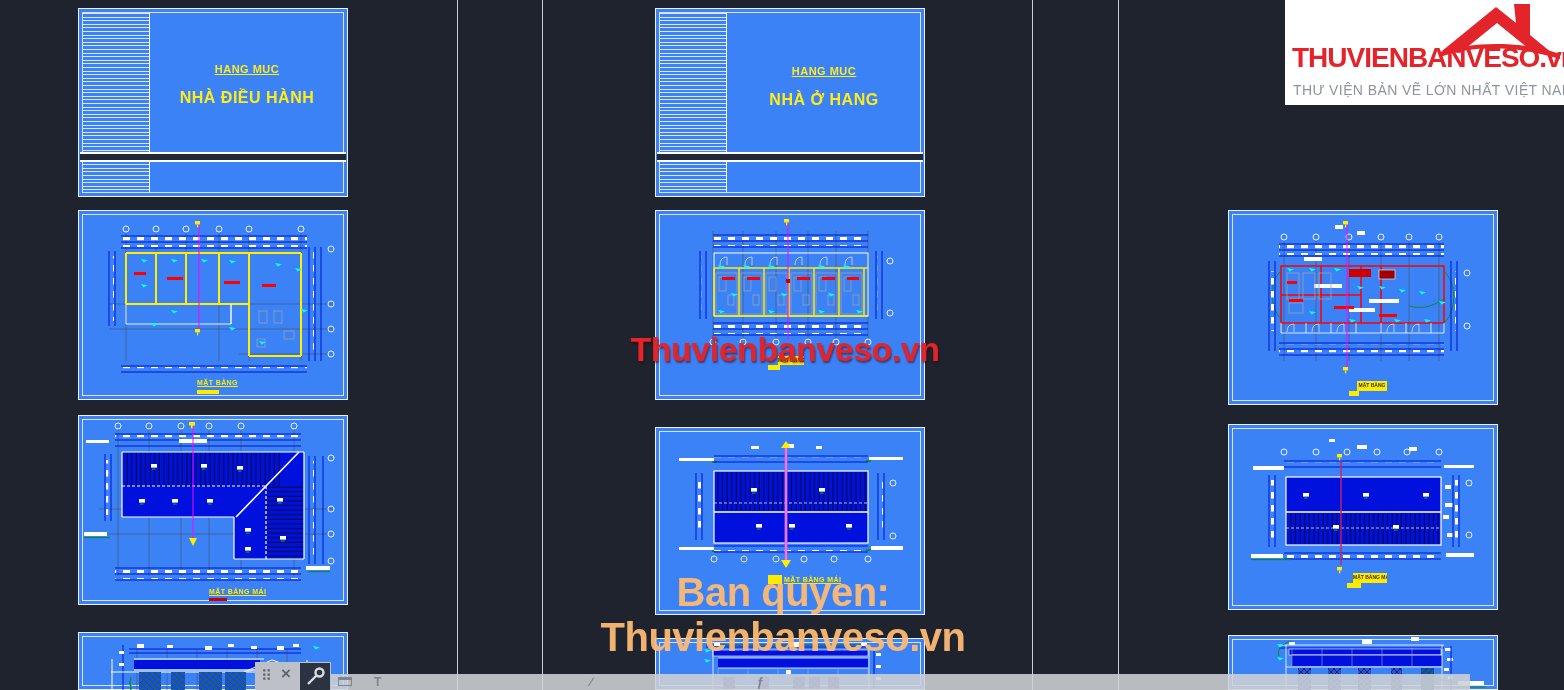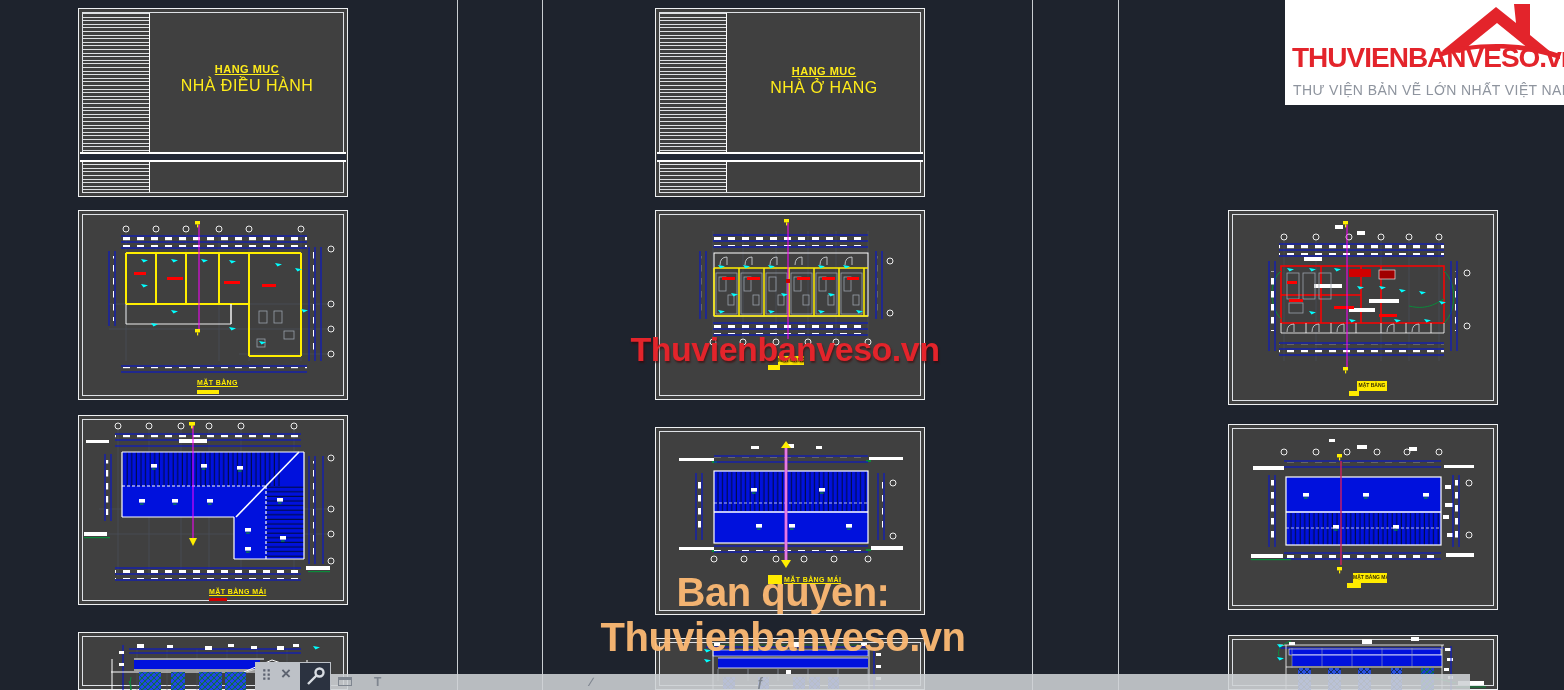--- a/index.html
+++ b/index.html
@@ -1,31 +1,31 @@
 <!DOCTYPE html>
 <html><head>
 <meta charset="utf-8">
 <style>
   html,body{margin:0;padding:0;background:#12161d;font-family:"Liberation Sans",sans-serif;}
   #stage{position:relative;width:1564px;height:690px;background:#1e232d;overflow:hidden;}
 
   .vline{position:absolute;top:0;bottom:0;width:1px;background:#e8ebee;opacity:.85;}
 
-  .sheet{position:absolute;background:#404040;border:1px solid #eef0f2;box-sizing:border-box;}
+  .sheet{position:absolute;background:#3b82f6;border:1px solid #eef0f2;box-sizing:border-box;}
   .sheet .ib{position:absolute;inset:3px;border:1px solid #dfe2e6;pointer-events:none;}
   .sheet svg{position:absolute;left:0;top:0;}
 
   
   .tb-lines{position:absolute;left:4px;top:4px;bottom:4px;width:66px;border-right:1px solid #fff;
     background:repeating-linear-gradient(to bottom,rgba(240,242,245,.9) 0 1px,transparent 1px 3.6px);}
   .tb-band{position:absolute;left:1px;right:1px;height:6px;background:#222835;
     border-top:2px solid #fff;border-bottom:2px solid #fff;}
   .tb-text{position:absolute;left:72px;right:4px;text-align:center;color:#ffec1a;}
   .tb-head{font-size:11px;font-weight:bold;text-decoration:underline;letter-spacing:.5px;display:inline-block;}
-  .tb-name{font-size:16px;font-weight:normal;margin-top:0;letter-spacing:.5px;}
+  .tb-name{font-size:16px;font-weight:bold;margin-top:12px;letter-spacing:.5px;}
   .tb-over{position:absolute;left:60px;right:4px;text-align:center;color:#ffec1a;
     font-size:13px;font-weight:bold;letter-spacing:.5px;}
 
   .caption{position:absolute;color:#ffeb00;font-weight:bold;font-size:7px;letter-spacing:.4px;
     text-decoration:underline;white-space:nowrap;}
   .cap-box{position:absolute;background:#ffeb00;color:#3a3000;font-weight:bold;font-size:5px;
     line-height:9px;text-align:center;overflow:hidden;white-space:nowrap;}
   .cap-tail{position:absolute;background:#ffeb00;}
 
   

